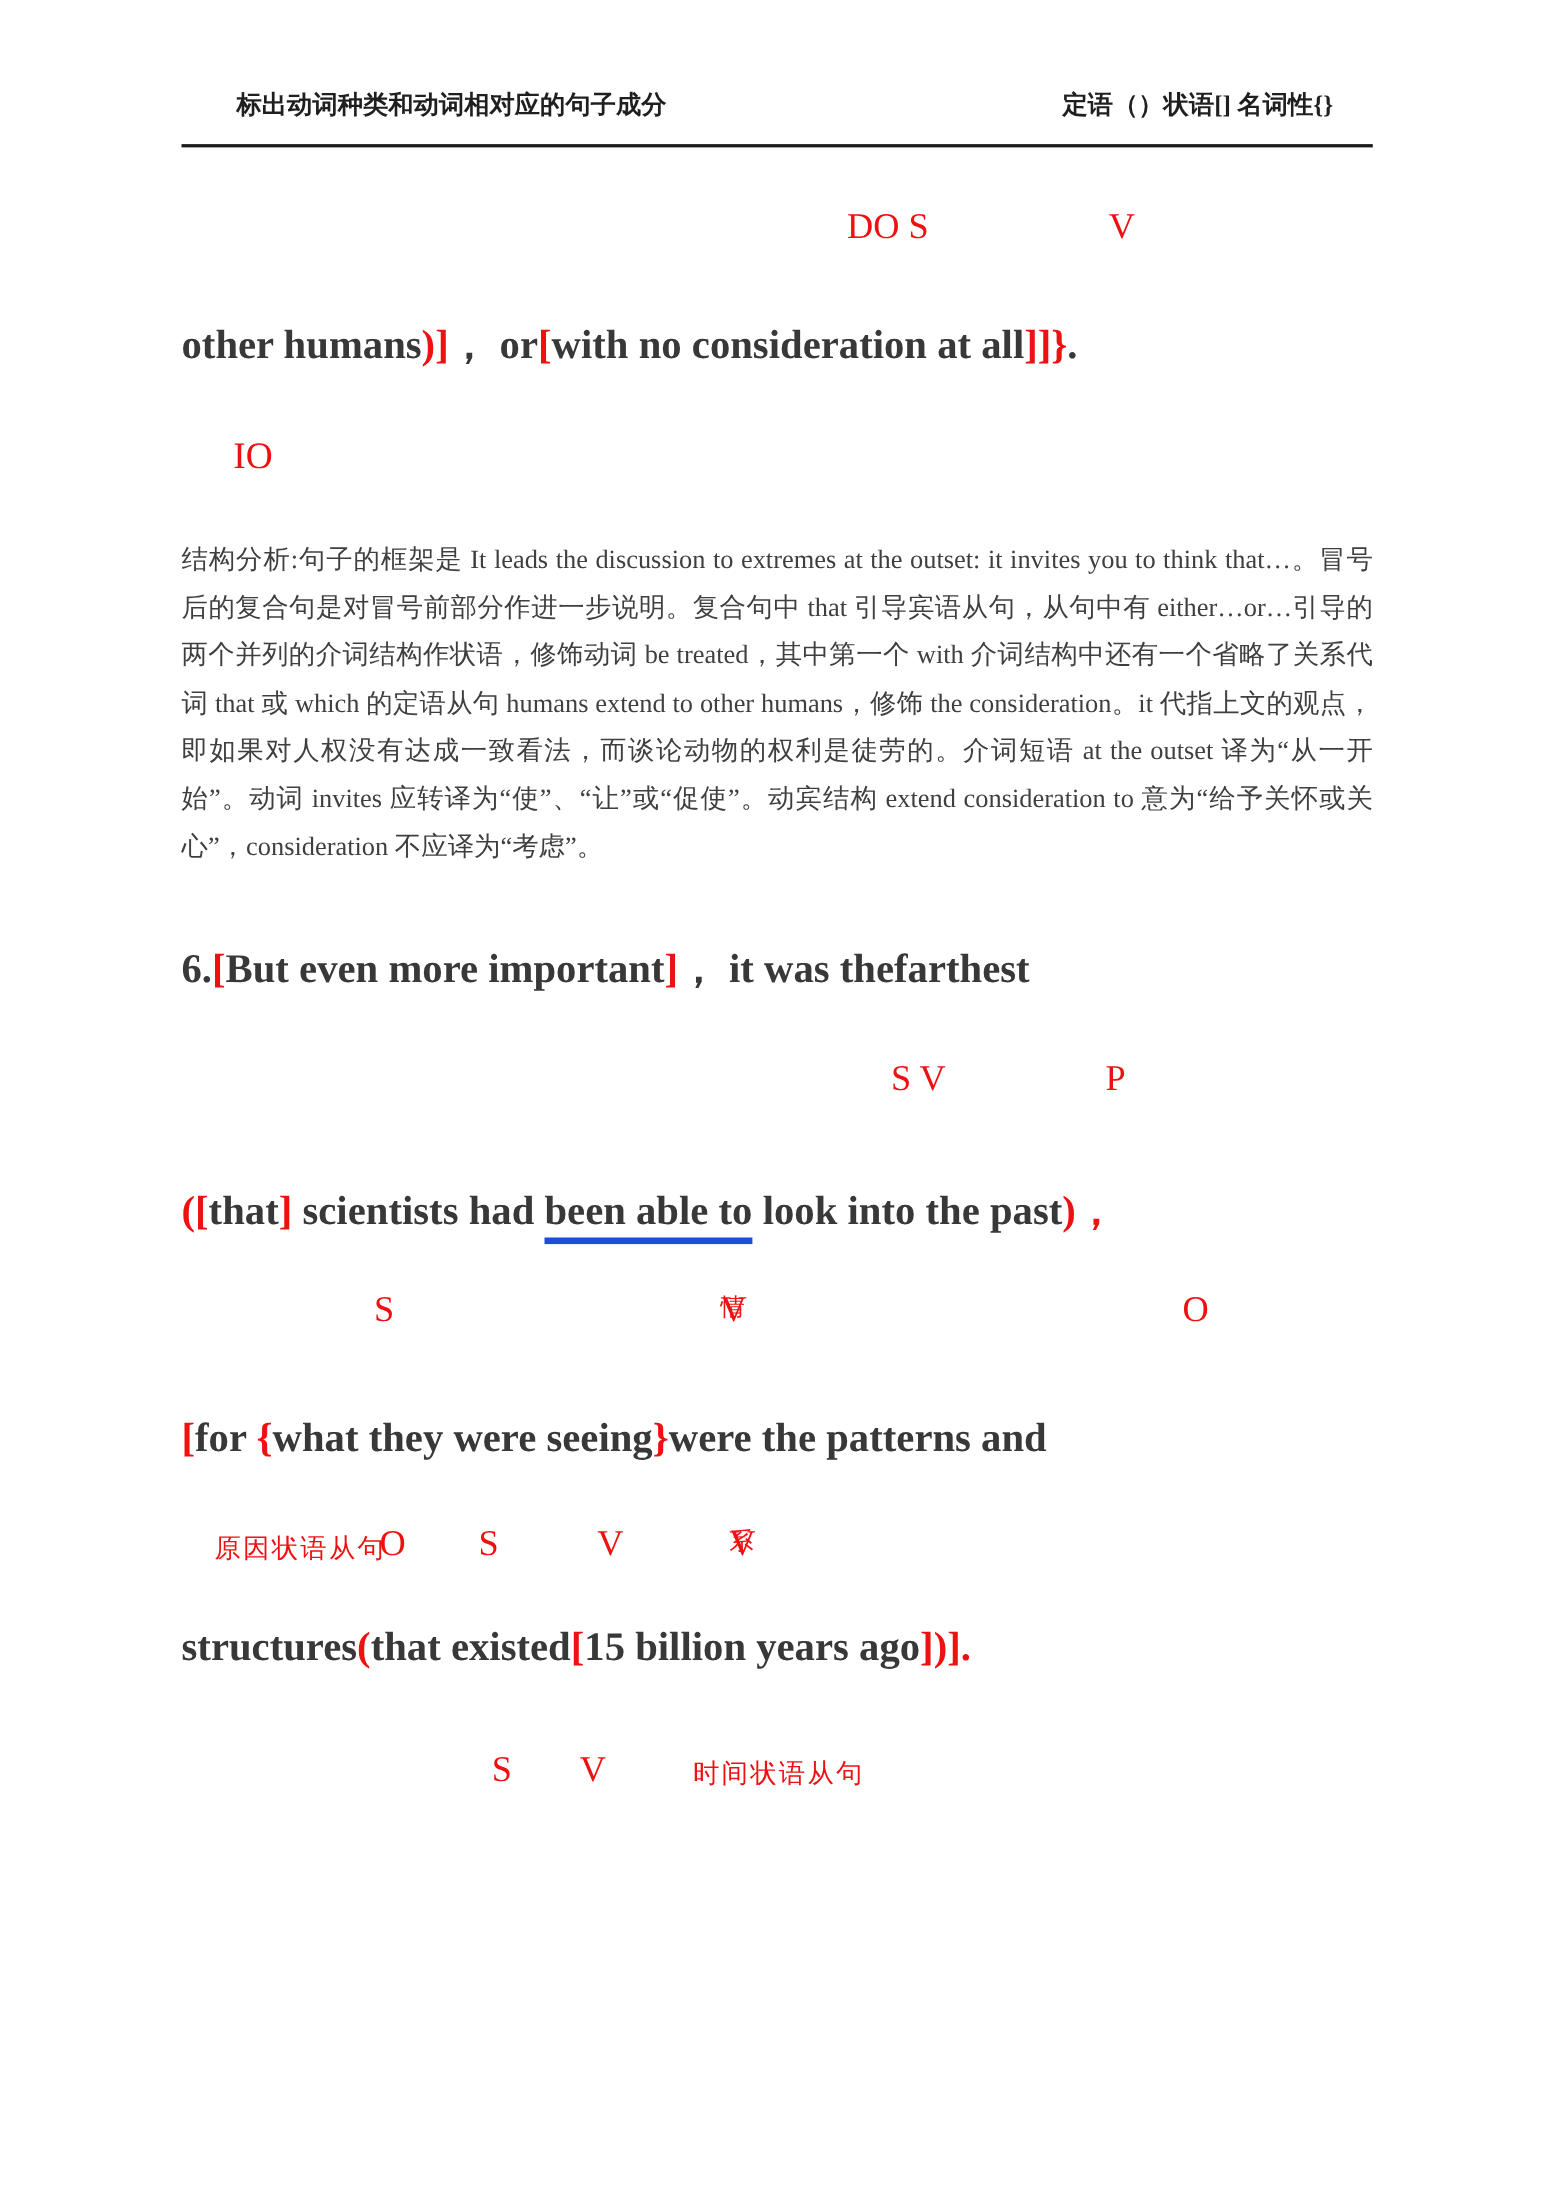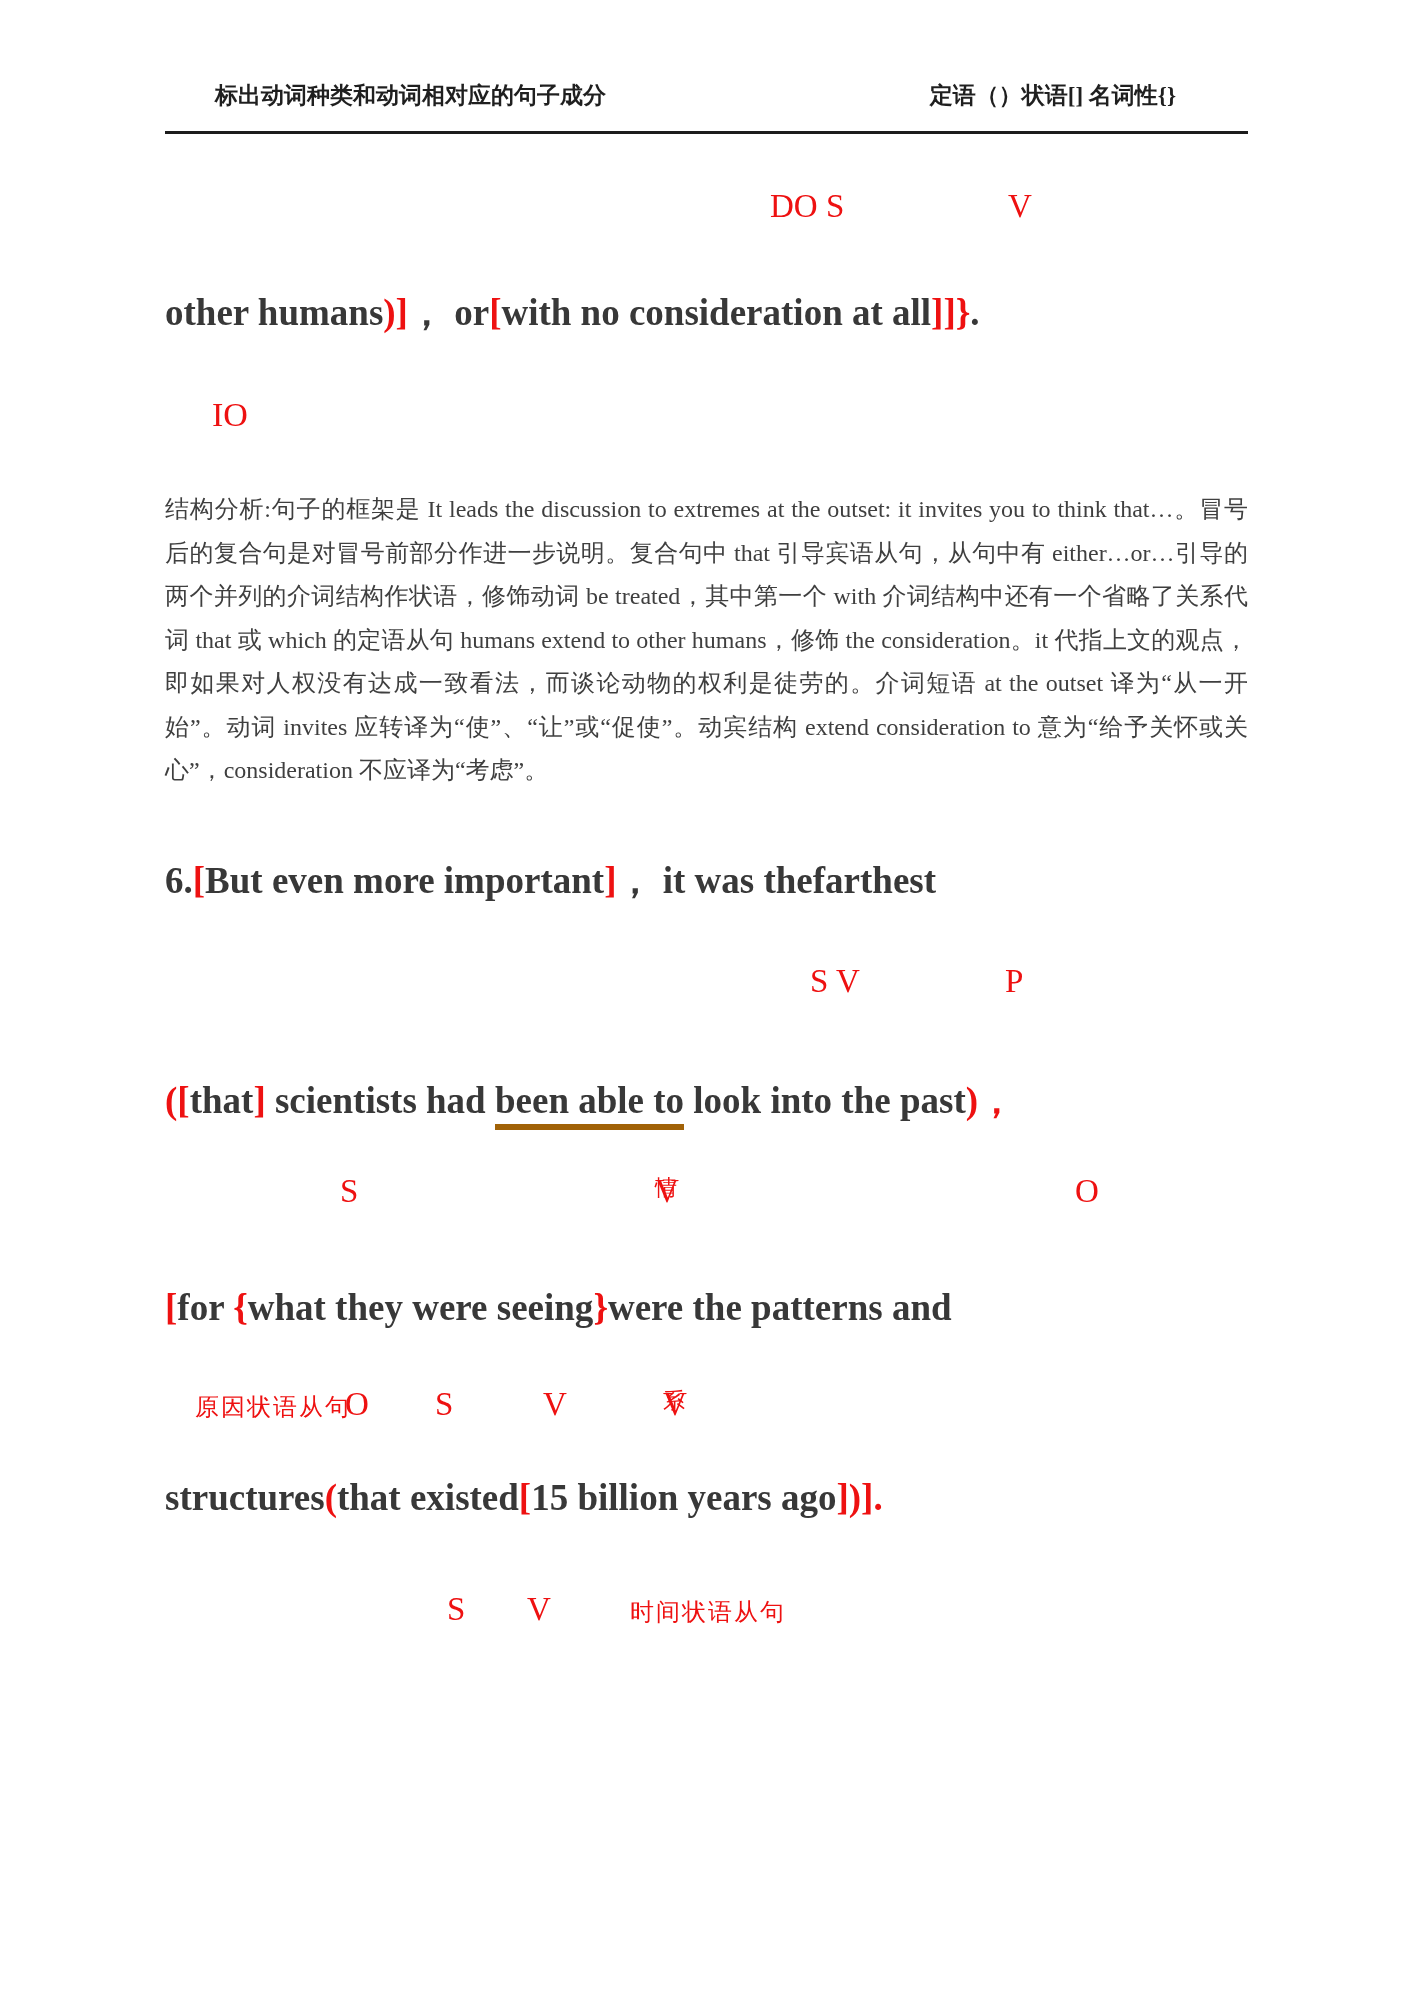--- a/index.html
+++ b/index.html
@@ -22,21 +22,21 @@
     display: flex;
     justify-content: space-between;
     padding: 0;
     box-sizing: border-box;
     font-weight: bold;
     font-size: 23px;
     color: #1f1f1f;
     white-space: nowrap;
   }
   .hdr .hl { margin-left: 50px; }
-  .hdr .hr-t { margin-right: 72px; }
+  .hdr .hr-t { margin-right: 36px; }
   .rule {
     position: absolute;
     left: 165px;
     top: 131px;
     width: 1083px;
     height: 3px;
     background: #1c1c1c;
   }
   
   .ann {
@@ -55,21 +55,21 @@
   .bline {
     position: absolute;
     left: 165px;
     font-weight: bold;
     font-size: 37px;
     color: #383838;
     white-space: nowrap;
   }
   .k { color: #383838; }
   .r { color: #ee1111; }
-  .u { border-bottom: 6px solid #a16207; padding-bottom: 3px; }
+  .u { border-bottom: 6px solid #1d4ed8; padding-bottom: 3px; }
   
   .para {
     position: absolute;
     left: 165px;
     width: 1083px;
     font-size: 24px;
     line-height: 43.5px;
     text-align: justify;
     color: #3f3f3f;
   }

